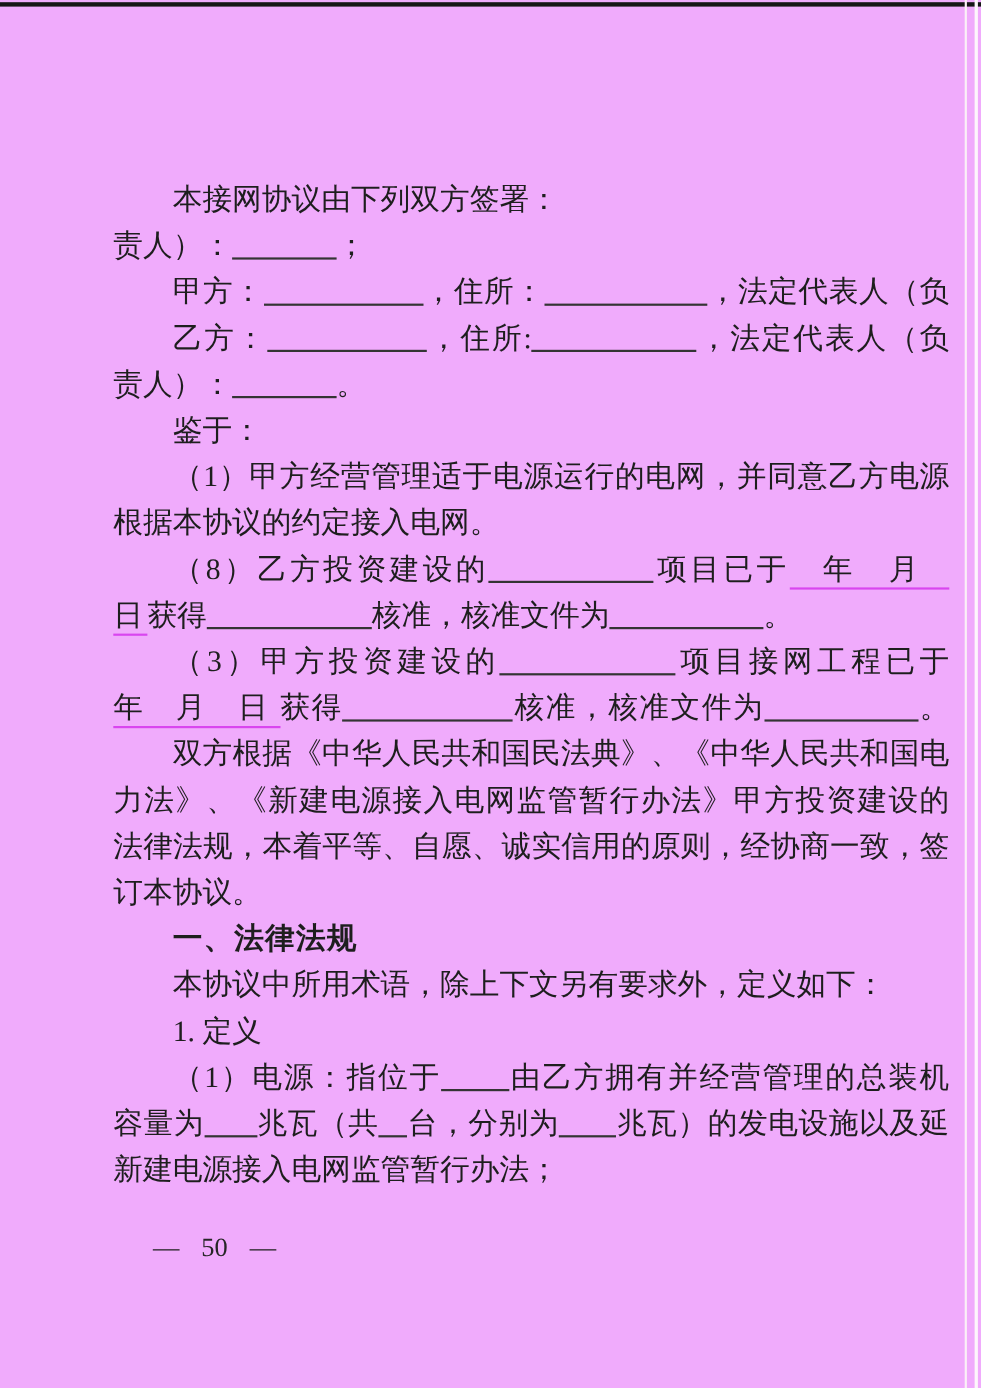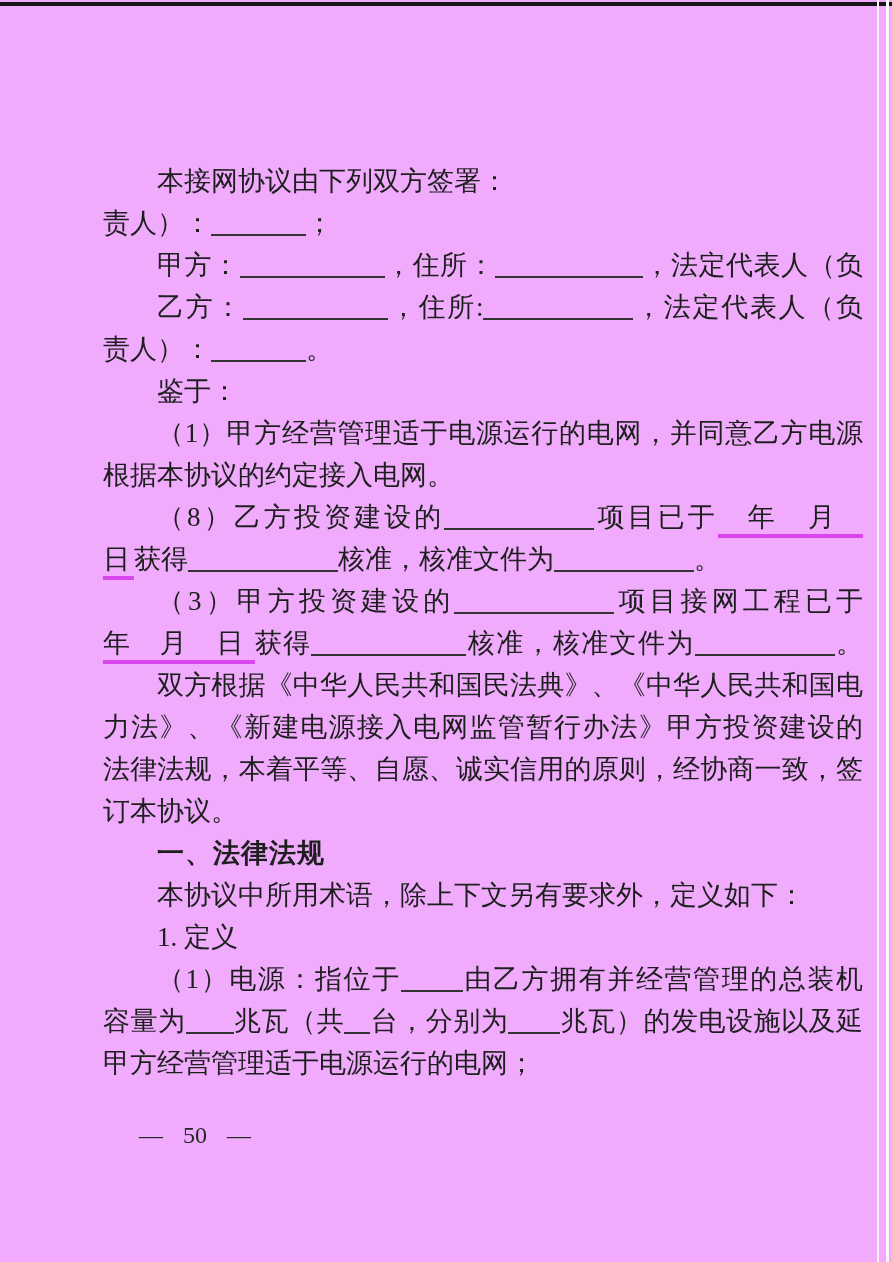--- a/index.html
+++ b/index.html
@@ -64,21 +64,21 @@
     font-weight: bold;
     letter-spacing: 1px;
   }
   .blank {
     display: inline-block;
     height: 24px;
     border-bottom: 2px solid #343434;
     vertical-align: -4px;
   }
   .utext {
-    border-bottom: 4px solid #d946ef;
+    border-bottom: 2px solid #d946ef;
     padding-bottom: 2px;
   }
   .page-footer {
     position: absolute;
     left: 139px;
     top: 1122px;
     font-family: "Liberation Serif", serif;
     font-size: 24px;
     color: #262626;
     white-space: nowrap;
@@ -110,21 +110,21 @@
       <div class="line justify"><span class="utext" style="padding-right: 10px;">年　月　日</span><span>获得</span><span class="blank" style="width: 155px;"></span><span>核准，核准文件为</span><span class="blank" style="width: 140px;"></span><span>。</span></div>
       <div class="line justify indent"><span>双方根据《中华人民共和国民法典》、《中华人民共和国电</span></div>
       <div class="line justify"><span>力法》、《新建电源接入电网监管暂行办法》甲方投资建设的</span></div>
       <div class="line justify"><span>法律法规，本着平等、自愿、诚实信用的原则，经协商一致，签</span></div>
       <div class="line"><span>订本协议。</span></div>
       <div class="line indent bold"><span>一、法律法规</span></div>
       <div class="line indent"><span>本协议中所用术语，除上下文另有要求外，定义如下：</span></div>
       <div class="line indent"><span>1. 定义</span></div>
       <div class="line justify indent"><span>（1）电源：指位于</span><span class="blank" style="width: 62px;"></span><span>由乙方拥有并经营管理的总装机</span></div>
       <div class="line justify"><span>容量为</span><span class="blank" style="width: 48px;"></span><span>兆瓦（共</span><span class="blank" style="width: 26px;"></span><span>台，分别为</span><span class="blank" style="width: 52px;"></span><span>兆瓦）的发电设施以及延</span></div>
-      <div class="line"><span>甲方经营管理适于电源运行的电网；</span></div>
+      <div class="line"><span>新建电源接入电网监管暂行办法；</span></div>
     </div>
 
   <div class="page-footer">
     <span class="dash">—</span>
     <span class="num">50</span>
     <span class="dash">—</span>
   </div>
 </div>
 
 </body></html>

